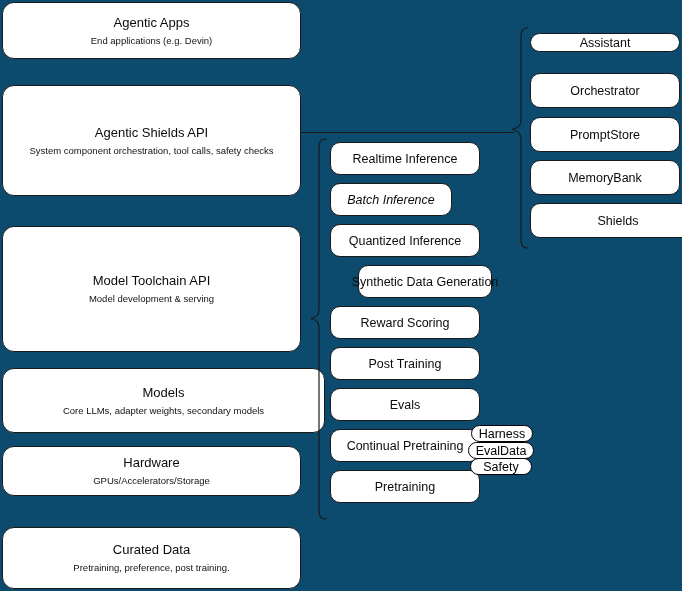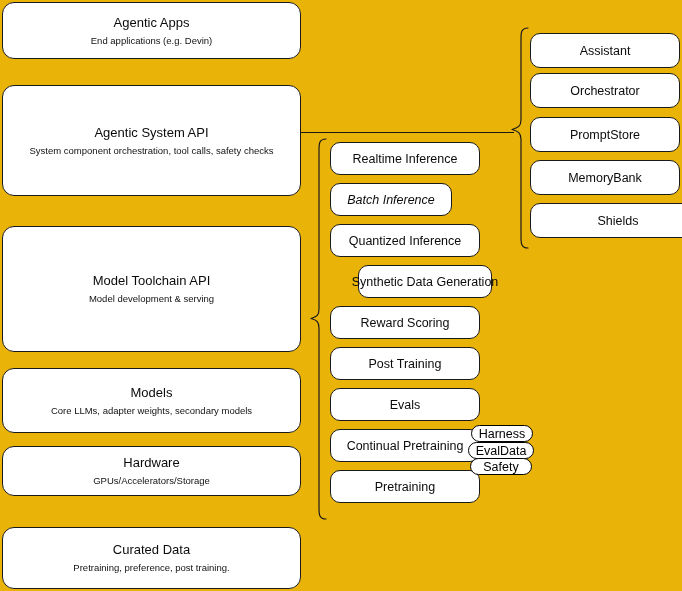--- a/index.html
+++ b/index.html
@@ -9,21 +9,21 @@
     background: #ffffff;
   }
   body {
     font-family: "Liberation Sans", "DejaVu Sans", sans-serif;
     color: #000000;
   }
   #canvas {
     position: relative;
     width: 682px;
     height: 591px;
-    background: #eab308;
+    background: #0c4a6e;
     overflow: hidden;
   }
   .node {
     position: absolute;
     box-sizing: border-box;
     border: 1px solid #1a1a1a;
     border-radius: 12px;
     background: #ffffff;
     display: flex;
     flex-direction: column;
@@ -82,30 +82,30 @@
 <body>
 
 <div id="canvas">
 
   <div class="node layer-node" style="left:2px; top:2px; width:299px; height:57px;">
     <div class="title">Agentic Apps</div>
     <div class="subtitle">End applications (e.g. Devin)</div>
   </div>
 
   <div class="node layer-node" style="left:2px; top:85px; width:299px; height:111px;">
-    <div class="title">Agentic System API</div>
+    <div class="title">Agentic Shields API</div>
     <div class="subtitle">System component orchestration, tool calls, safety checks</div>
   </div>
 
   <div class="node layer-node" style="left:2px; top:226px; width:299px; height:126px;">
     <div class="title">Model Toolchain API</div>
     <div class="subtitle">Model development &amp; serving</div>
   </div>
 
-  <div class="node layer-node" style="left:2px; top:368px; width:299px; height:65px;">
+  <div class="node layer-node" style="left:2px; top:368px; width:323px; height:65px;">
     <div class="title">Models</div>
     <div class="subtitle">Core LLMs, adapter weights, secondary models</div>
   </div>
 
   <div class="node layer-node" style="left:2px; top:446px; width:299px; height:50px;">
     <div class="title">Hardware</div>
     <div class="subtitle">GPUs/Accelerators/Storage</div>
   </div>
 
   <div class="node layer-node" style="left:2px; top:527px; width:299px; height:62px;">
@@ -162,21 +162,21 @@
   <div class="pill" style="left:471px; top:377px; width:62px; height:17px;">
     <span>Harness</span>
   </div>
   <div class="pill" style="left:468px; top:394px; width:66px; height:17px;">
     <span>EvalData</span>
   </div>
   <div class="pill" style="left:470px; top:410px; width:62px; height:17px;">
     <span>Safety</span>
   </div>
 
-  <div class="node leaf-node" style="left:530px; top:33px; width:150px; height:35px;">
+  <div class="node leaf-node" style="left:530px; top:33px; width:150px; height:19px;">
     <div class="title">Assistant</div>
   </div>
   <div class="node leaf-node" style="left:530px; top:73px; width:150px; height:35px;">
     <div class="title">Orchestrator</div>
   </div>
   <div class="node leaf-node" style="left:530px; top:117px; width:150px; height:35px;">
     <div class="title">PromptStore</div>
   </div>
   <div class="node leaf-node" style="left:530px; top:160px; width:150px; height:35px;">
     <div class="title">MemoryBank</div>

